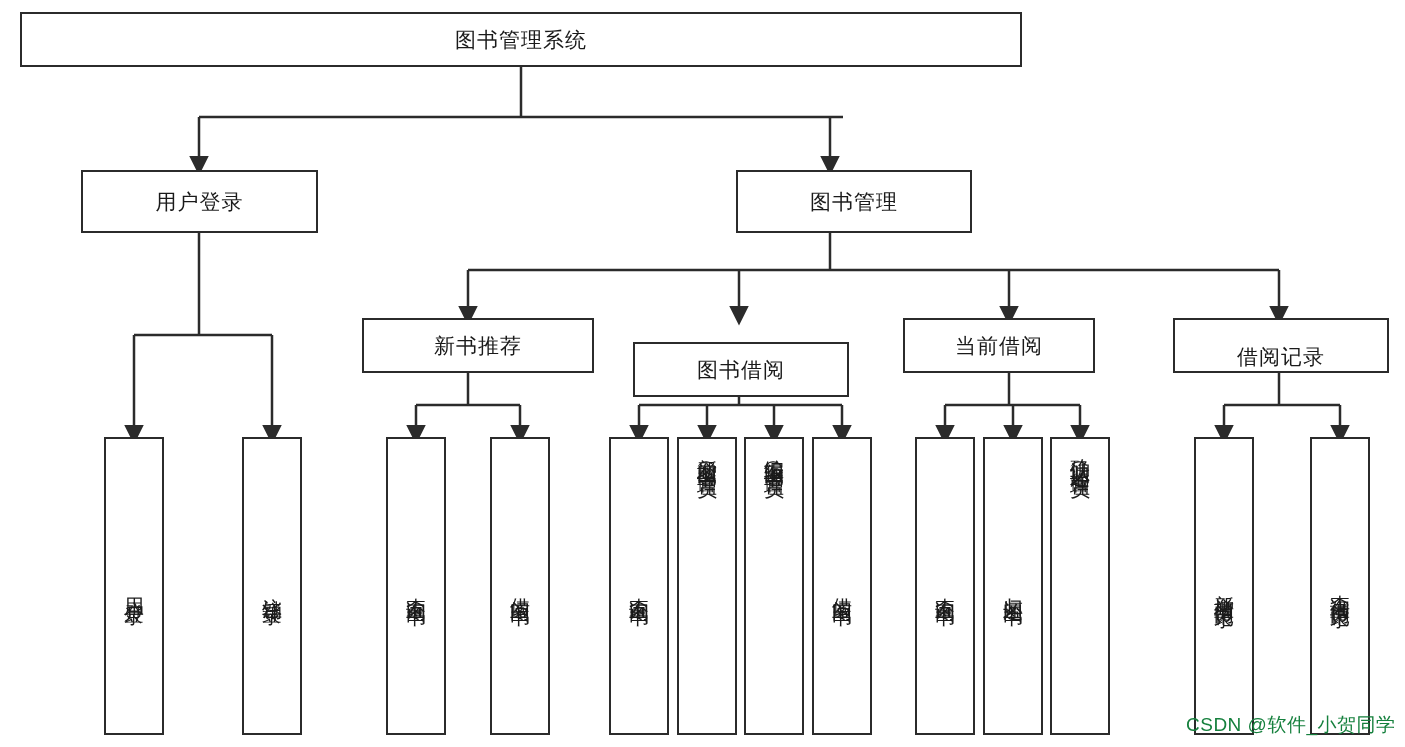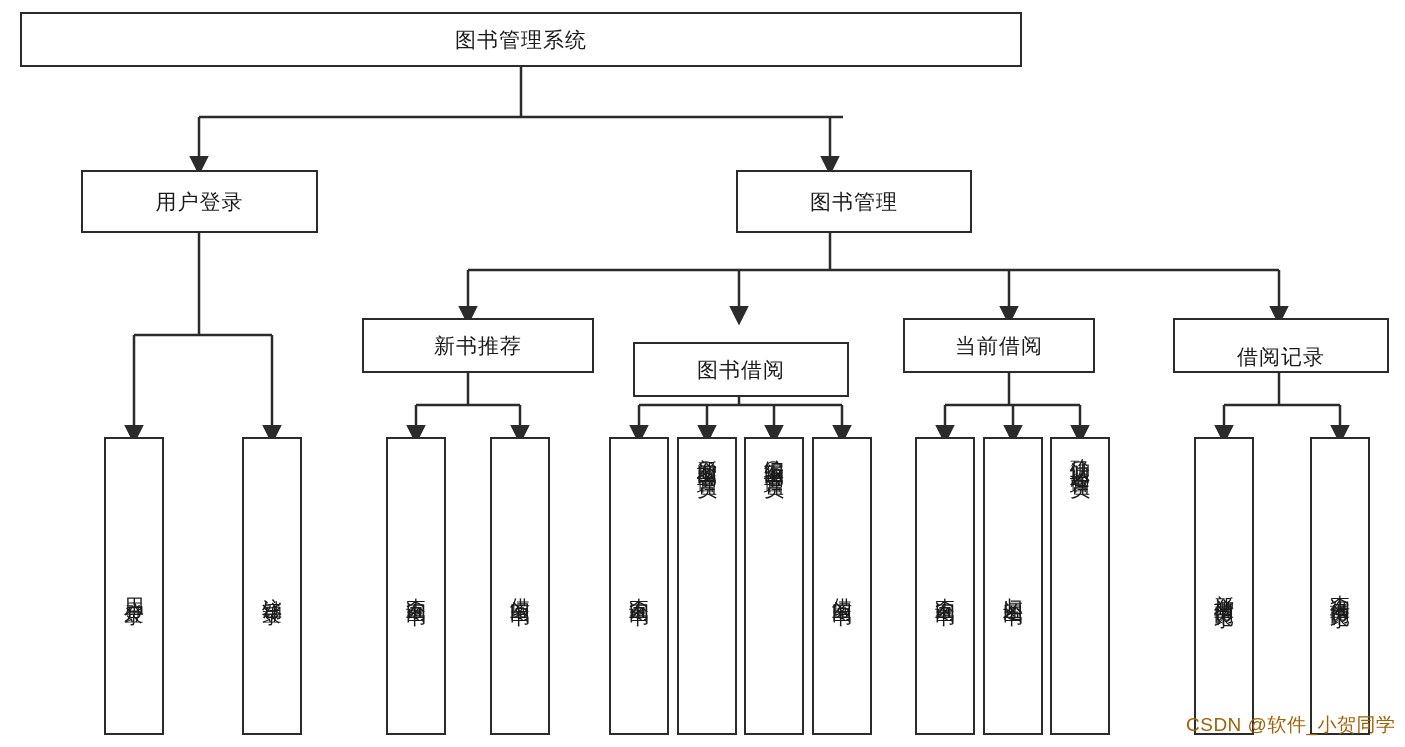--- a/index.html
+++ b/index.html
@@ -57,21 +57,21 @@
     align-items: flex-start;
   }
   .node.vert.midalign {
     align-items: center;
   }
   #watermark {
     position: absolute;
     left: 1186px;
     top: 712px;
     font-size: 19px;
-    color: #a16207;
+    color: #15803d;
     white-space: nowrap;
     letter-spacing: 0.5px;
   }
 </style>
 </head>
 <body>
 
 <div id="canvas">
 
   <svg id="edges" viewBox="0 0 1405 747" xmlns="http://www.w3.org/2000/svg">

